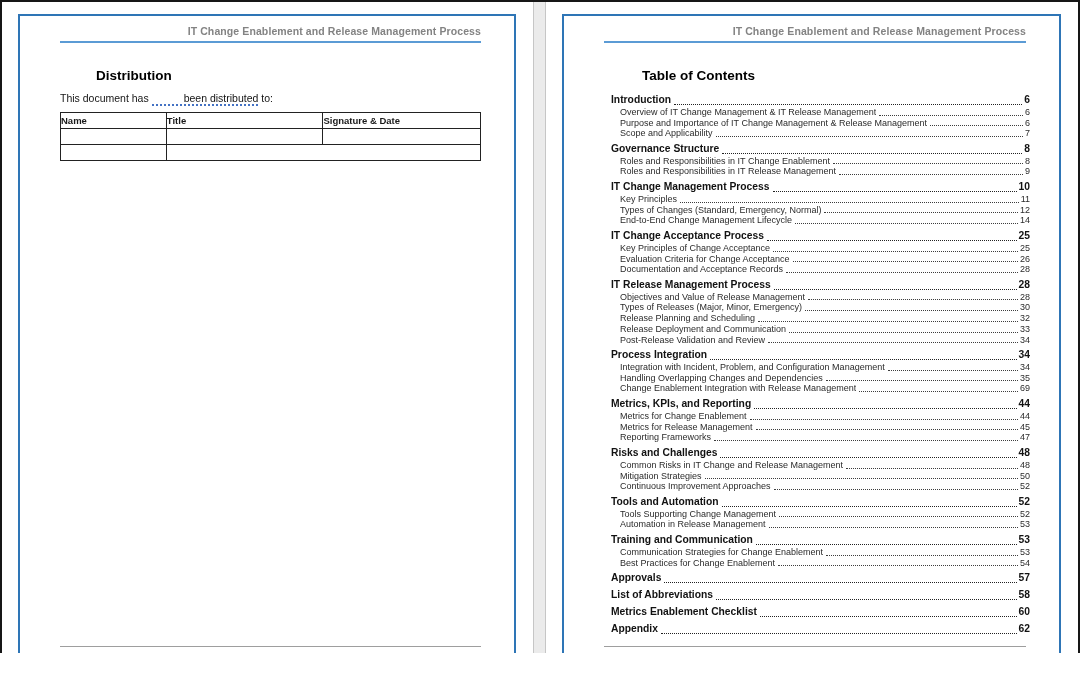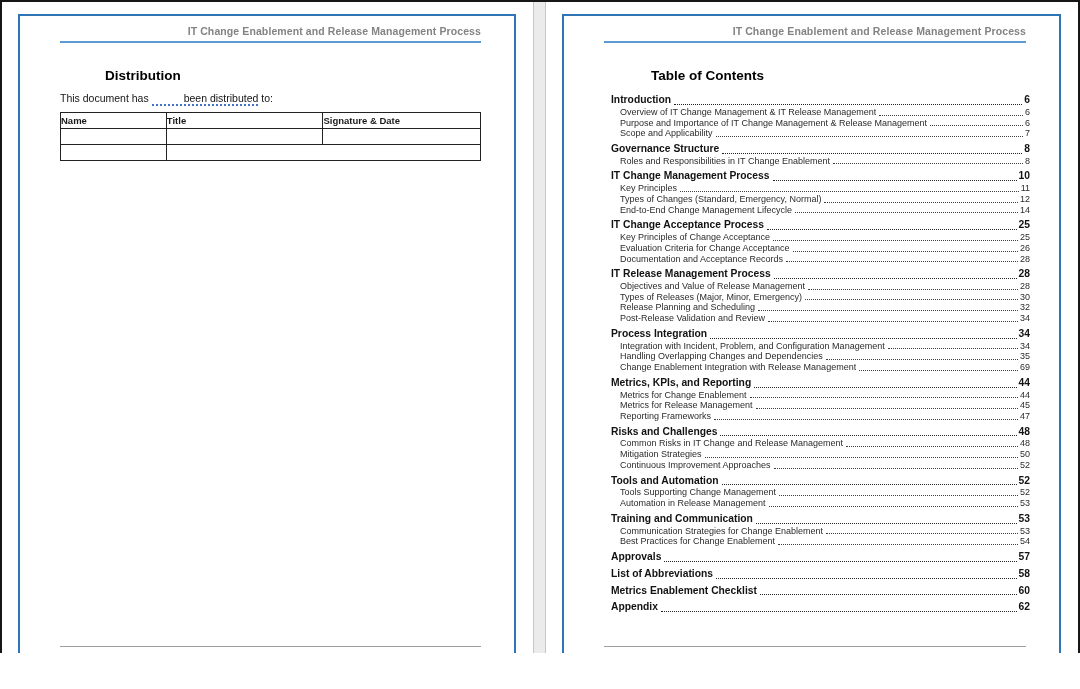--- a/index.html
+++ b/index.html
@@ -33,21 +33,21 @@
 
   .page-footer {
     position:absolute; top:644px; left:58px; right:52px;
     border-top:1px solid #9e9e9e; padding-top:15px;
     text-align:center; font-size:7.5px; color:#7f7f7f;font-weight:bold;
   }
 
   .content { position:absolute; top:66px; left:58px; right:52px; }
   .content-right { position:absolute; top:66px; left:60px; right:48px; }
 
-  .doc-h1 { font-size:13.5px; font-weight:700; color:#000; margin:0 0 9px 17px;padding-left:28px; }
+  .doc-h1 { font-size:13.5px; font-weight:700; color:#000; margin:0 0 9px 8px;padding-left:28px; }
 
   .intro { font-size:10.5px; margin:0 0 8px 0; color:#141414; }
   .squiggle { border-bottom:2px dotted #4472C4;padding-left:32px; }
 
   table.dist { border-collapse:collapse; width:100%; table-layout:fixed; }
   table.dist th, table.dist td { border:1px solid #222222; padding:0; }
   table.dist th { font-size:9.5px; font-weight:700; text-align:left; height:16px; }
   table.dist td { height:16px; }
   .col-name { width:25.2%; } .col-title { width:37.3%; } .col-sig { width:37.5%; }
 
@@ -147,20 +147,25 @@
             <div class="toc-row toc-head">
               <span class="t">Governance Structure</span>
               <span class="dots"></span>
               <span class="p">8</span>
             </div>
             <div class="toc-row toc-sub">
               <span class="t">Roles and Responsibilities in IT Change Enablement</span>
               <span class="dots"></span>
               <span class="p">8</span>
             </div>
+            <div class="toc-row toc-sub">
+              <span class="t">Roles and Responsibilities in IT Release Management</span>
+              <span class="dots"></span>
+              <span class="p">9</span>
+            </div>
           </div>
           <div class="toc-section">
             <div class="toc-row toc-head">
               <span class="t">IT Change Management Process</span>
               <span class="dots"></span>
               <span class="p">10</span>
             </div>
             <div class="toc-row toc-sub">
               <span class="t">Key Principles</span>
               <span class="dots"></span>
@@ -212,20 +217,25 @@
             </div>
             <div class="toc-row toc-sub">
               <span class="t">Types of Releases (Major, Minor, Emergency)</span>
               <span class="dots"></span>
               <span class="p">30</span>
             </div>
             <div class="toc-row toc-sub">
               <span class="t">Release Planning and Scheduling</span>
               <span class="dots"></span>
               <span class="p">32</span>
+            </div>
+            <div class="toc-row toc-sub">
+              <span class="t">Release Deployment and Communication</span>
+              <span class="dots"></span>
+              <span class="p">33</span>
             </div>
             <div class="toc-row toc-sub">
               <span class="t">Post-Release Validation and Review</span>
               <span class="dots"></span>
               <span class="p">34</span>
             </div>
           </div>
           <div class="toc-section">
             <div class="toc-row toc-head">
               <span class="t">Process Integration</span>

